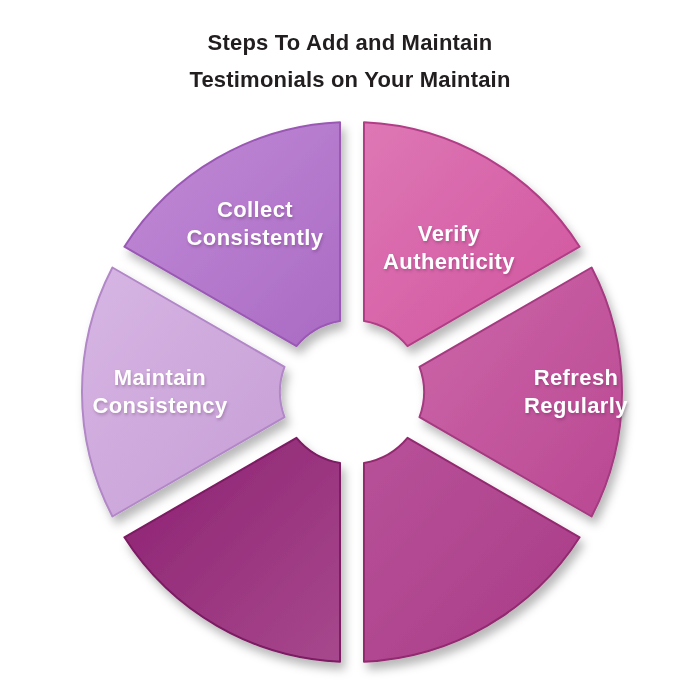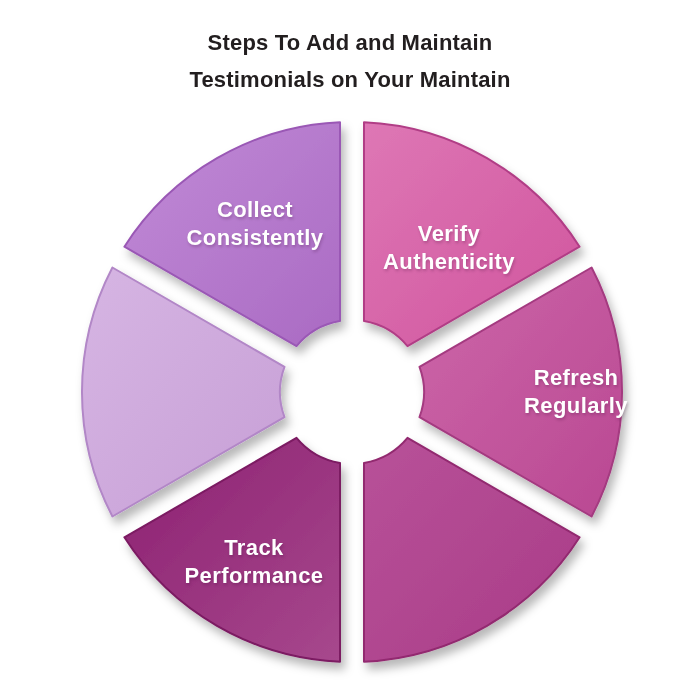--- a/index.html
+++ b/index.html
@@ -110,17 +110,17 @@
         <path d="M 340.0 463.0 L 340.0 661.7 A 270 270 0 0 1 124.4 537.3 L 296.5 437.9 A 72 72 0 0 0 340.0 463.0 Z" fill="url(#g4)" stroke="#7b1a62" stroke-width="2" stroke-linejoin="round" filter="url(#ds)"></path>
         <path d="M 284.5 417.1 L 112.4 516.5 A 270 270 0 0 1 112.4 267.5 L 284.5 366.9 A 72 72 0 0 0 284.5 417.1 Z" fill="url(#g5)" stroke="#b287c7" stroke-width="2" stroke-linejoin="round" filter="url(#ds)"></path>
       </svg>
     <div id="labels">
         <div class="seg-label" style="left: 255px; top: 223.991px;">Collect
 Consistently</div>
         <div class="seg-label" style="left: 449px; top: 223.991px; margin-top: 24px;">Verify
 Authenticity</div>
         <div class="seg-label" style="left: 532px; top: 392px; margin-left: 44px;">Refresh
 Regularly</div>
-        <div class="seg-label" style="left: 254px; top: 561.741px;">Track
-Performance</div>
+        <div class="seg-label" style="left: 160px; top: 392px;">Maintain
+Consistency</div>
       </div>
   </div>
 </div>
 
 </body></html>

